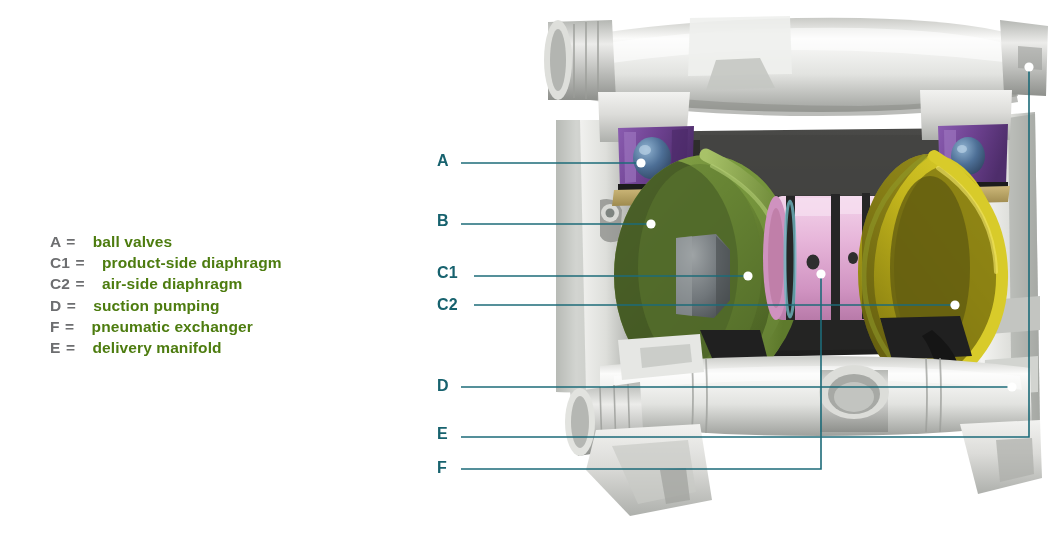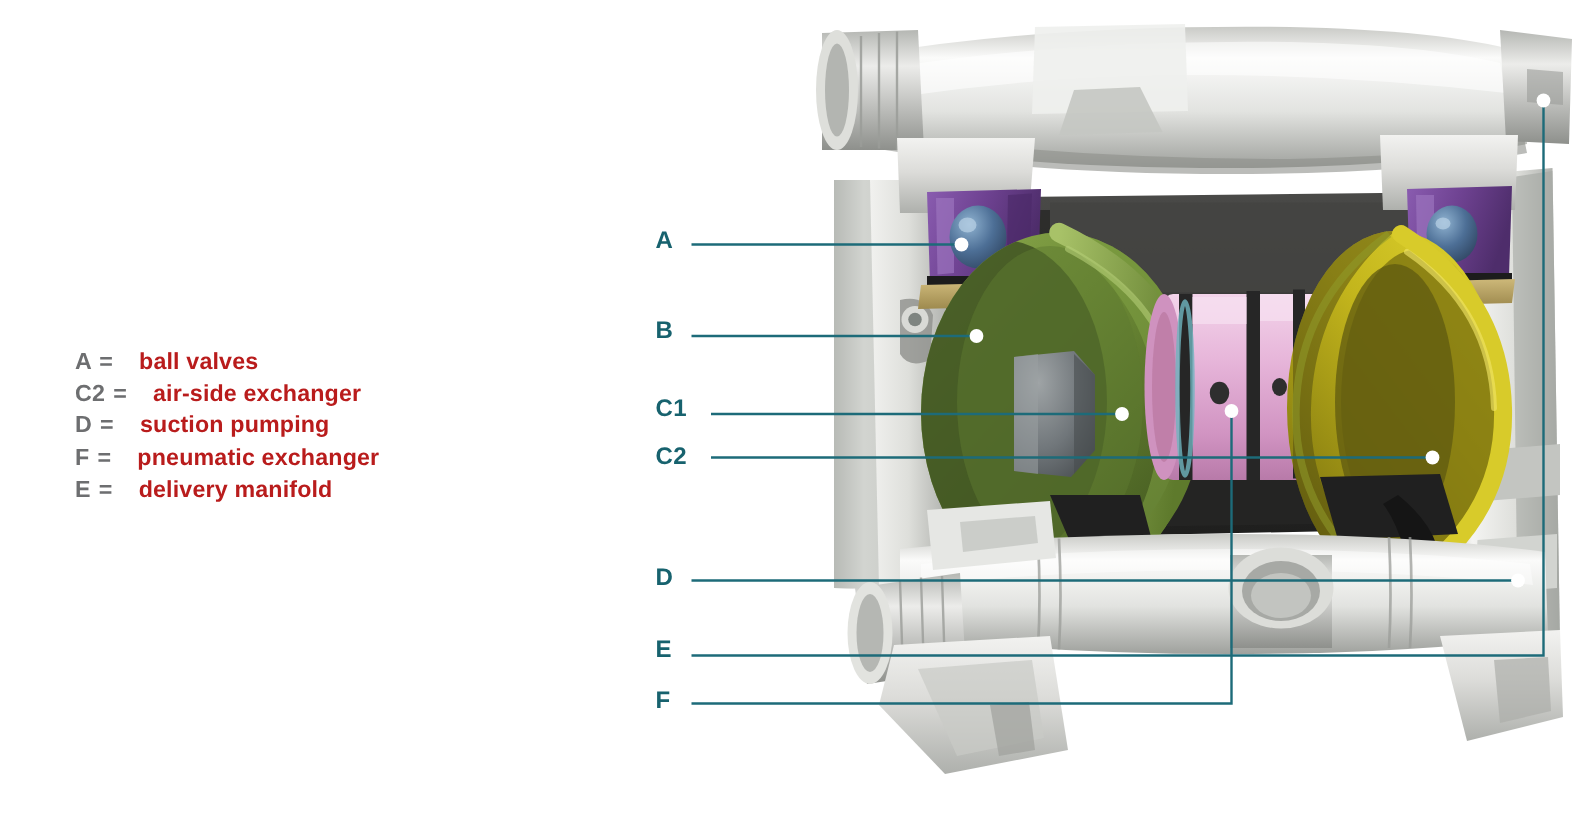--- a/index.html
+++ b/index.html
@@ -35,21 +35,21 @@
     letter-spacing: 0.1px;
   }
   .legend-key {
     color: #6d6e70;
   }
   .legend-eq {
     color: #6d6e70;
     padding: 0 1px;
   }
   .legend-val {
-    color: #b91c1c;
+    color: #4d7c0f;
     padding-left: 12px;
   }
 
   
   .callout-label {
     position: absolute;
     font-size: 16px;
     font-weight: bold;
     color: #17626e;
     letter-spacing: 0.2px;
@@ -298,23 +298,28 @@
     <path d="M640 348 L690 344 L692 362 L642 368 Z" fill="#c2c4c0" opacity="0.75"></path>
   </svg>
 
   <div id="legend">
     <div class="legend-row">
       <span class="legend-key">A</span>
       <span class="legend-eq">=</span>
       <span class="legend-val">ball valves</span>
     </div>
     <div class="legend-row">
+      <span class="legend-key">C1</span>
+      <span class="legend-eq">=</span>
+      <span class="legend-val">product-side diaphragm</span>
+    </div>
+    <div class="legend-row">
       <span class="legend-key">C2</span>
       <span class="legend-eq">=</span>
-      <span class="legend-val">air-side exchanger</span>
+      <span class="legend-val">air-side diaphragm</span>
     </div>
     <div class="legend-row">
       <span class="legend-key">D</span>
       <span class="legend-eq">=</span>
       <span class="legend-val">suction pumping</span>
     </div>
     <div class="legend-row">
       <span class="legend-key">F</span>
       <span class="legend-eq">=</span>
       <span class="legend-val">pneumatic exchanger</span>

